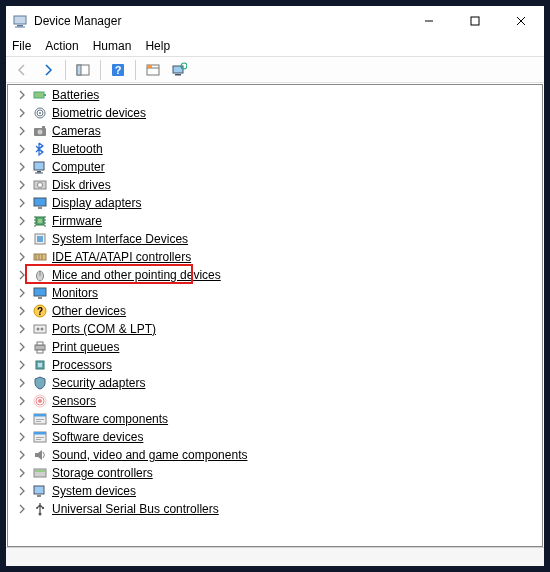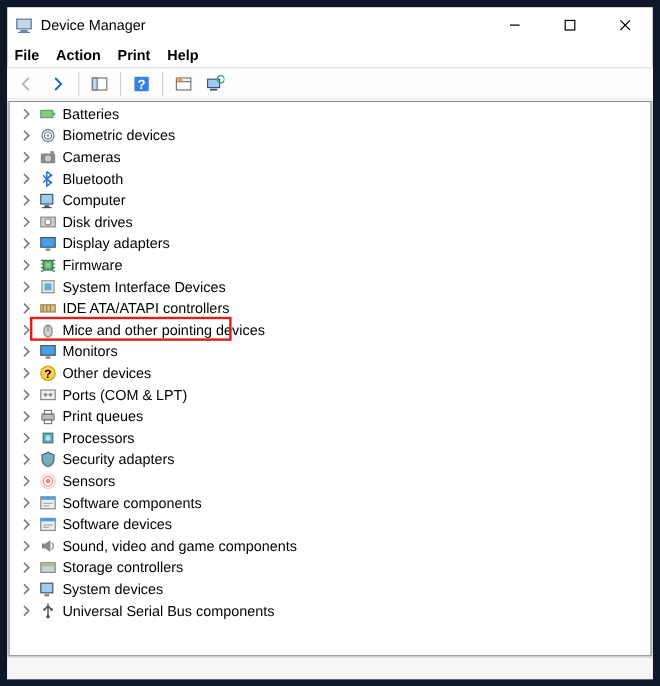--- a/index.html
+++ b/index.html
@@ -3,28 +3,28 @@
 <meta charset="utf-8">
 <style>
   * { box-sizing: border-box; }
   html, body { margin: 0; padding: 0; font-family: "Segoe UI", Tahoma, sans-serif; font-size: 12px; background: #fff; color: #000; }
   .window { width: 550px; height: 572px; border: 6px solid #0f172a; background: #fff; display: flex; flex-direction: column; position: relative; }
   .titlebar { display: flex; align-items: center; height: 30px; padding: 0 0 0 6px; }
   .titlebar-icon { width: 16px; height: 16px; margin-right: 6px; display:flex;align-items:center;justify-content:center;}
   .titlebar-text { font-size: 12px; flex: 1; }
   .winbtns { display: flex; height: 100%; }
   .winbtn { width: 46px; display:flex; align-items:center; justify-content:center; }
-  .menubar { display: flex; padding: 2px 6px; gap: 14px; height: 20px; align-items: center; font-weight: bold; }
+  .menubar { display: flex; padding: 2px 6px; gap: 14px; height: 20px; align-items: center; }
   .menubar span { font-size: 12px; }
   .toolbar { display: flex; align-items: center; border-top:1px solid #e0e0e0; border-bottom: 1px solid #e0e0e0; height: 27px; padding: 0 4px; gap: 2px; background:#fdfdfd;}
   .tb-btn { width: 24px; height: 22px; display:flex;align-items:center;justify-content:center; border:1px solid transparent;}
   .tb-sep { width:1px;height:20px;background:#d0d0d0;margin:0 3px;}
   .content { flex:1; display:flex; overflow:hidden; position:relative; border-top:1px solid #fff;}
   .tree-wrap { flex:1; overflow-y:auto; overflow-x:hidden; border:1px solid #888; margin:0 1px 0 1px; position:relative; padding-bottom:8px;}
-  .tree { padding: 1px 0 0 0; }
+  .tree { padding: 1px 0 0 0; text-decoration: underline; }
   .node { display:flex; align-items:center; height:18px; padding-left: 24px; white-space:nowrap; position:relative;}
   .expander { position:absolute; left:8px; width:12px;height:12px; display:flex;align-items:center;justify-content:center; color:#888;}
   .dev-icon { width:16px;height:16px; margin-right:4px; display:flex;align-items:center;justify-content:center; flex-shrink:0;}
   .highlight-box { position:absolute; border:2px solid #e21b1b; pointer-events:none; }
   .statusbar { height: 19px; border-top:1px solid #d0d0d0; background:#f6f6f6;}
   
   .tree-wrap::-webkit-scrollbar{width:17px;}
   .tree-wrap::-webkit-scrollbar-track{background:#f0f0f0;}
   .tree-wrap::-webkit-scrollbar-thumb{background:#c2c2c2;border:1px solid #a8a8a8;}
   .label { font-size:12px; }
@@ -59,21 +59,21 @@
             <line x1="1" y1="1" x2="9" y2="9" stroke="#000"></line>
             <line x1="9" y1="1" x2="1" y2="9" stroke="#000"></line>
           </svg>
         </div>
     </div>
   </div>
 
   <div class="menubar">
     <span>File</span>
     <span>Action</span>
-    <span>Print</span>
+    <span>Human</span>
     <span>Help</span>
   </div>
 
   <div class="toolbar">
     <div class="tb-btn">
         <svg width="16" height="16">
           <path d="M10 3 L5 8 L10 13" fill="none" stroke="#b8b8b8" stroke-width="1.5"></path>
         </svg>
       </div>
     <div class="tb-btn">
@@ -462,21 +462,21 @@
               </svg>
             </span>
             <span class="dev-icon">
               <svg width="16" height="16" viewBox="0 0 16 16">
                 <path d="M8 2 V13 M8 4 L5 7 M8 4 L11 7" stroke="#555" fill="none" stroke-width="1.3"></path>
                 <circle cx="8" cy="13" r="1.5" fill="#555"></circle>
                 <circle cx="5" cy="7" r="1" fill="#555"></circle>
                 <rect x="10" y="6" width="2" height="2" fill="#555"></rect>
               </svg>
             </span>
-            <span class="label">Universal Serial Bus components</span>
+            <span class="label">Universal Serial Bus controllers</span>
           </div>
         </div>
       <div class="highlight-box" id="hlbox" style="top: 179px; left: 17px; width: 168px; height: 20px;"></div>
     </div>
   </div>
 
   <div class="statusbar"></div>
 </div>
 
 </body></html>

